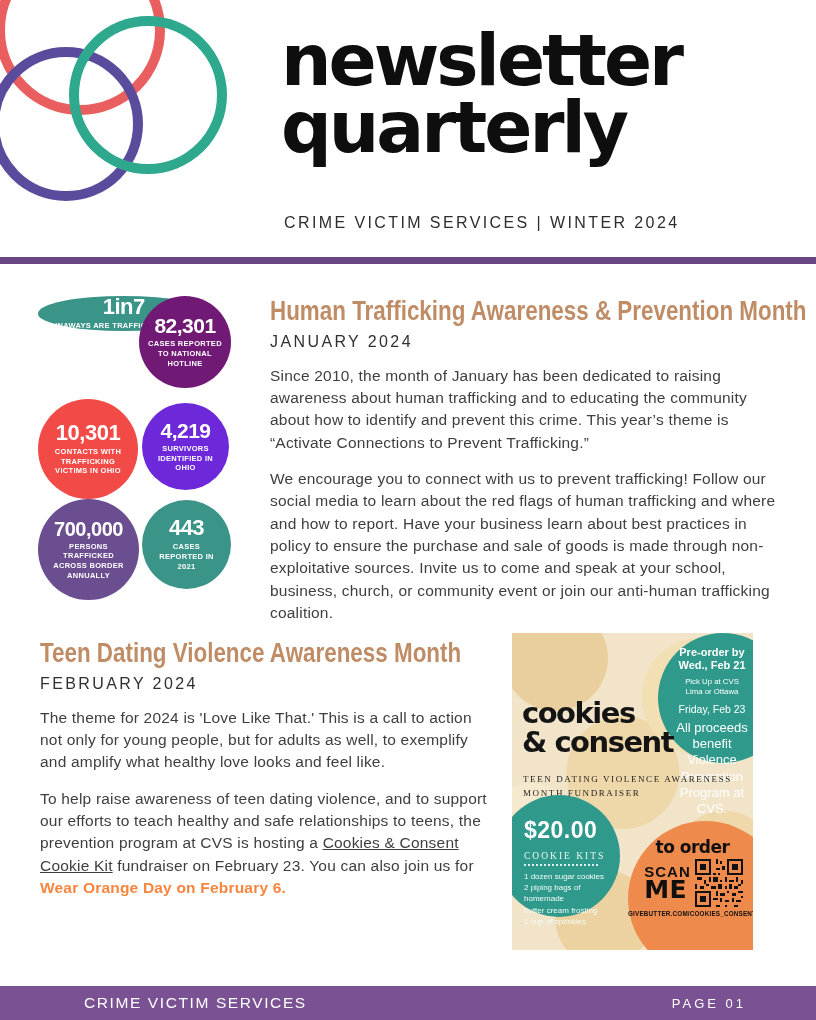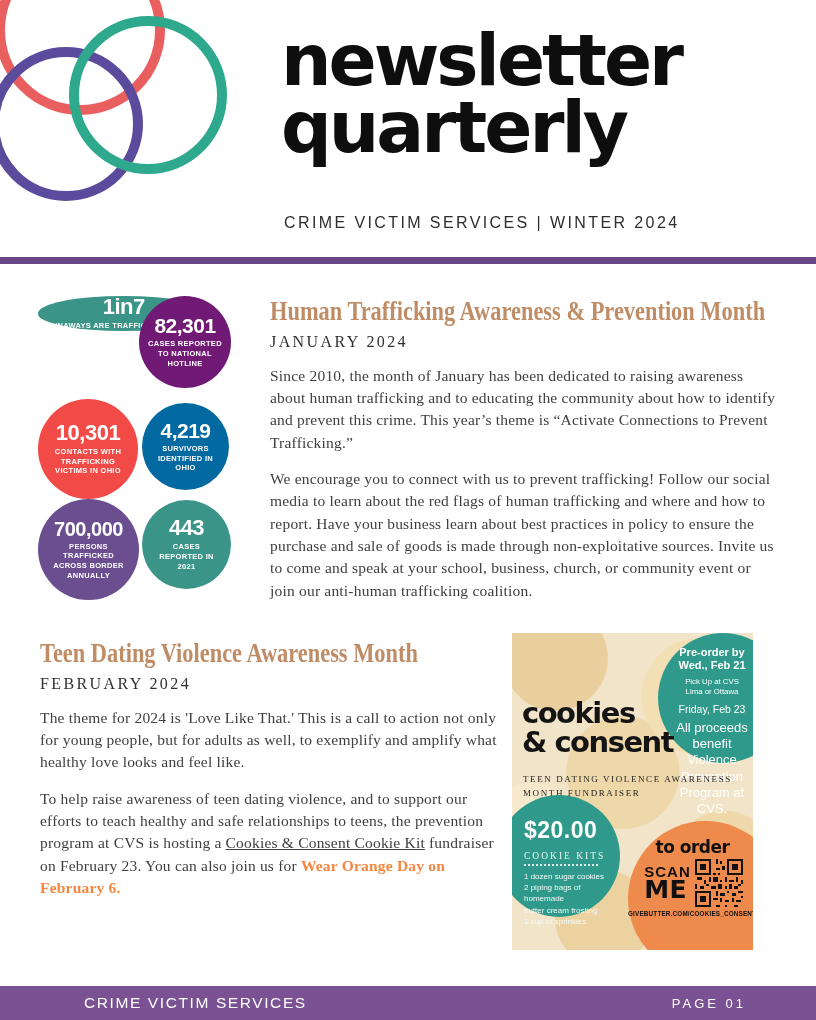--- a/index.html
+++ b/index.html
@@ -27,21 +27,21 @@
   .stats { position:absolute; left:38px; top:296px; width:200px; height:305px; }
   .stat-circle {
     position:absolute; border-radius:50%; color:#ffffff;
     display:flex; flex-direction:column; align-items:center; justify-content:center;
     text-align:center; padding:0 8px;
   }
   .stat-value { font-weight:bold; font-size:22px; letter-spacing:-0.5px; line-height:1; }
   .stat-label { font-weight:bold; font-size:7.5px; letter-spacing:0.3px; line-height:1.3; margin-top:3px; }
 
   
-  .article { position:absolute;font-family:Liberation Serif, serif; }
+  .article { position:absolute; }
   .article-1 { left:270px; top:296px; width:508px; }
   .article-2 { left:40px;  top:638px; width:458px; }
   .section-title {
     font-weight:bold; font-size:28px; white-space:nowrap;
     transform:scaleX(0.80); transform-origin:left center; line-height:1.1;
   }
   .section-date { margin-top:6px; font-size:16px; letter-spacing:2.4px; color:#303030; }
   .article p { margin-top:14px; font-size:15.5px; line-height:1.44; letter-spacing:0.2px; color:#3e3e3e; }
   .link-underline { text-decoration:underline; cursor:pointer; }
   .highlight-orange { font-weight:bold; }
@@ -117,21 +117,21 @@
       <div class="stat-label">RUNAWAYS ARE TRAFFICKING VICTIMS</div>
     </div>
     <div class="stat-circle" style="left: 101px; top: 0px; width: 92px; height: 92px; background-color: #701a75;">
       <div class="stat-value" style="font-size:21px;">82,301</div>
       <div class="stat-label">CASES REPORTED TO NATIONAL HOTLINE</div>
     </div>
     <div class="stat-circle" style="left: 0px; top: 103px; width: 100px; height: 100px; background-color: rgb(241, 74, 71);">
       <div class="stat-value">10,301</div>
       <div class="stat-label">CONTACTS WITH TRAFFICKING VICTIMS IN OHIO</div>
     </div>
-    <div class="stat-circle" style="left: 104px; top: 107px; width: 87px; height: 87px; background-color: #0369a1;">
+    <div class="stat-circle" style="left: 104px; top: 107px; width: 87px; height: 87px; background-color: #6d28d9;">
       <div class="stat-value" style="font-size:21px;">4,219</div>
       <div class="stat-label">SURVIVORS IDENTIFIED IN OHIO</div>
     </div>
     <div class="stat-circle" style="left: 0px; top: 203px; width: 101px; height: 101px; background-color: rgb(107, 78, 144);">
       <div class="stat-value" style="font-size:20px;">700,000</div>
       <div class="stat-label">PERSONS TRAFFICKED ACROSS BORDER ANNUALLY</div>
     </div>
     <div class="stat-circle" style="left: 104px; top: 204px; width: 89px; height: 89px; background-color: rgb(59, 148, 136);">
       <div class="stat-value">443</div>
       <div class="stat-label">CASES REPORTED IN 2021</div>

